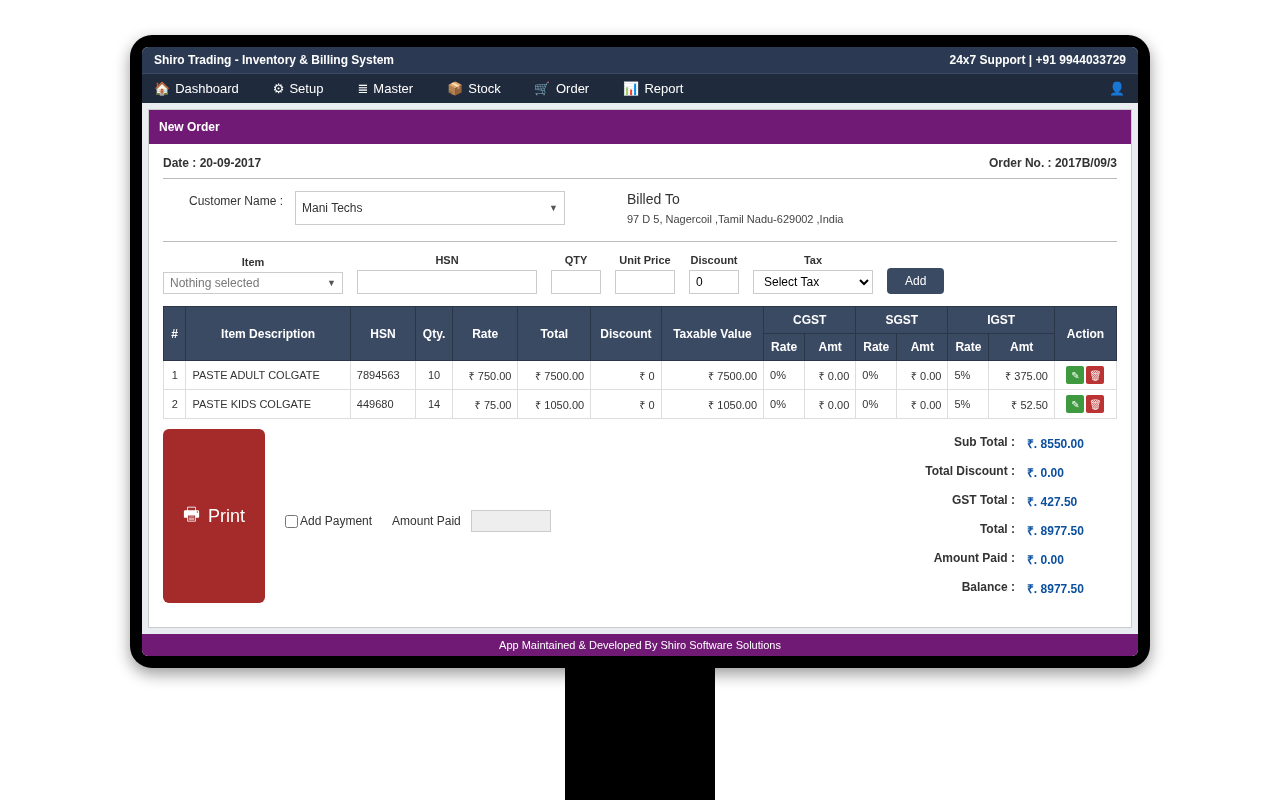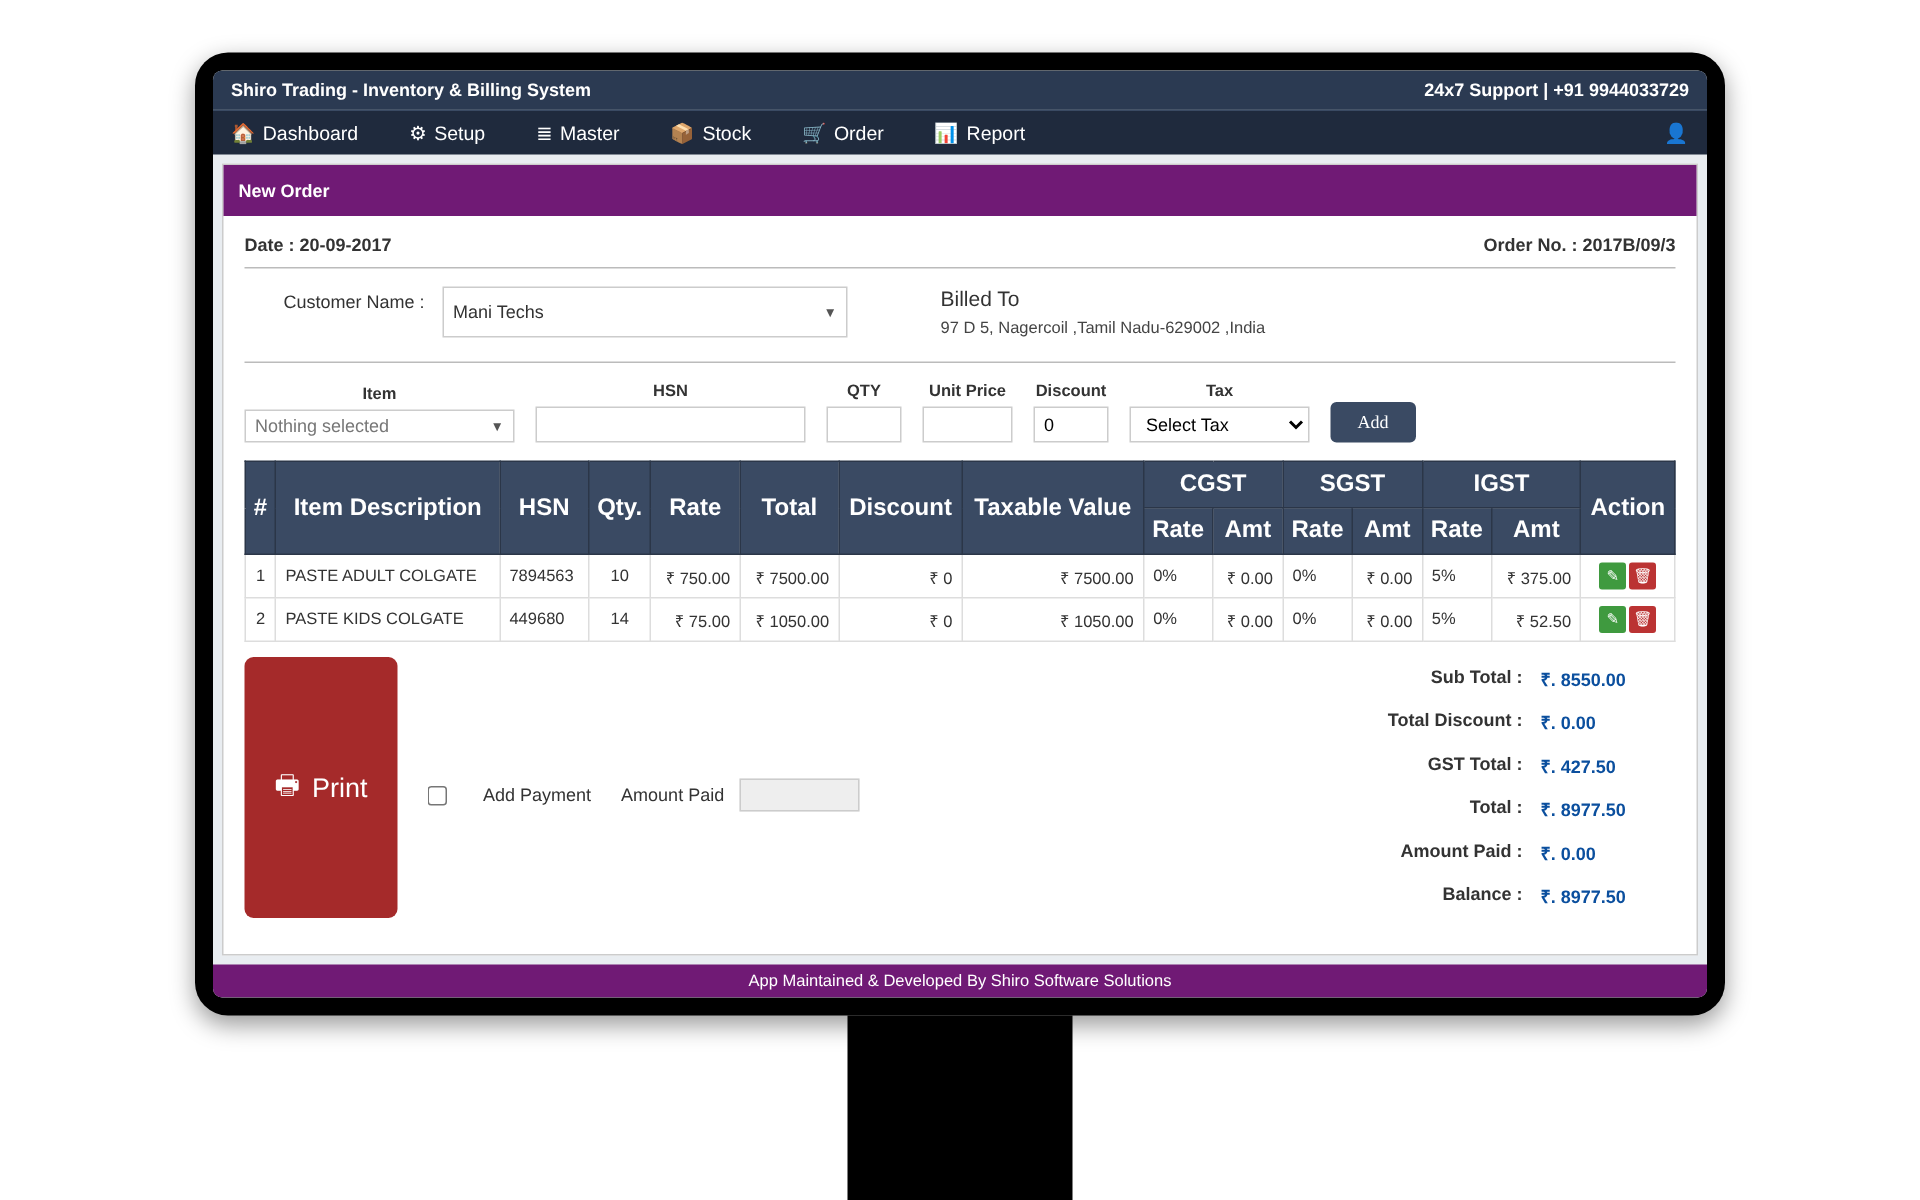--- a/index.html
+++ b/index.html
@@ -32,36 +32,36 @@
   .billto h4 { font-size: 14px; margin-bottom: 6px; font-weight: normal; }
   .billto p { font-size: 11px; color: #444; }
 
   
   .entry { display: flex; gap: 14px; align-items: flex-end; padding: 10px 0; }
   .ecol { display: flex; flex-direction: column; }
   .ecol label { text-align: center; font-weight: bold; font-size: 11px; margin-bottom: 4px; }
   .inp { height: 24px; }
   .item-select { width: 180px; display: flex; justify-content: space-between; align-items: center; color: #777; cursor: pointer; }
   .tax-select { width: 120px; }
-  .btn-add { background: #3a4a63; color: #fff; border: none; border-radius: 4px; padding: 6px 18px; font-size: 12px; cursor: pointer; font-family: Liberation Serif, serif; }
+  .btn-add { background: #3a4a63; color: #fff; border: none; border-radius: 4px; padding: 6px 18px; font-size: 12px; cursor: pointer; }
 
   
   table.items { width: 100%; border-collapse: collapse; margin-top: 2px; }
-  table.items th { background: #3a4a63; color: #fff; font-size: 16px; font-weight: bold; padding: 6px 4px; border: 1px solid #2b3648; text-align: center; }
+  table.items th { background: #3a4a63; color: #fff; font-size: 12px; font-weight: bold; padding: 6px 4px; border: 1px solid #2b3648; text-align: center; }
   table.items td { border: 1px solid #ddd; padding: 5px 6px; font-size: 11px; white-space: nowrap; }
   table.items td.num { text-align: right; }
   table.items td.ctr { text-align: center; }
   .act-btn { width: 18px; height: 18px; border-radius: 2px; display: inline-flex; justify-content: center; align-items: center; color: #fff; font-size: 10px; margin: 0 1px; cursor: pointer; }
   .edit { background: #3f9a3f; }
   .del { background: #b33; }
 
   
   .bottom { display: flex; padding: 10px 0 16px; gap: 20px; }
   .print-btn { background: #a52a2a; color: #fff; border: none; border-radius: 6px; padding: 22px 20px; font-size: 18px; display: flex; align-items: center; gap: 8px; cursor: pointer; }
-  .addpay { display: flex; align-items: center; gap: 24px; margin-top: 10px; }
+  .addpay { display: flex; align-items: center; gap: 2px; margin-top: 10px; }
   .amtpaid { display: flex; align-items: center; gap: 10px; margin-top: 10px; }
   .amtpaid input { width: 80px; background: #eee; border: 1px solid #ccc; height: 22px; }
   .totals { margin-left: auto; width: 270px; }
   .trow { display: flex; justify-content: space-between; padding: 6px 0; }
   .trow .tlbl { font-weight: bold; text-align: right; flex: 1; padding-right: 12px; }
   .trow .tval { color: #0b4f9e; font-weight: bold; width: 90px; }
 
   
   .footer { background: #701a75; color: #fff; text-align: center; font-size: 11px; padding: 5px; }
 

